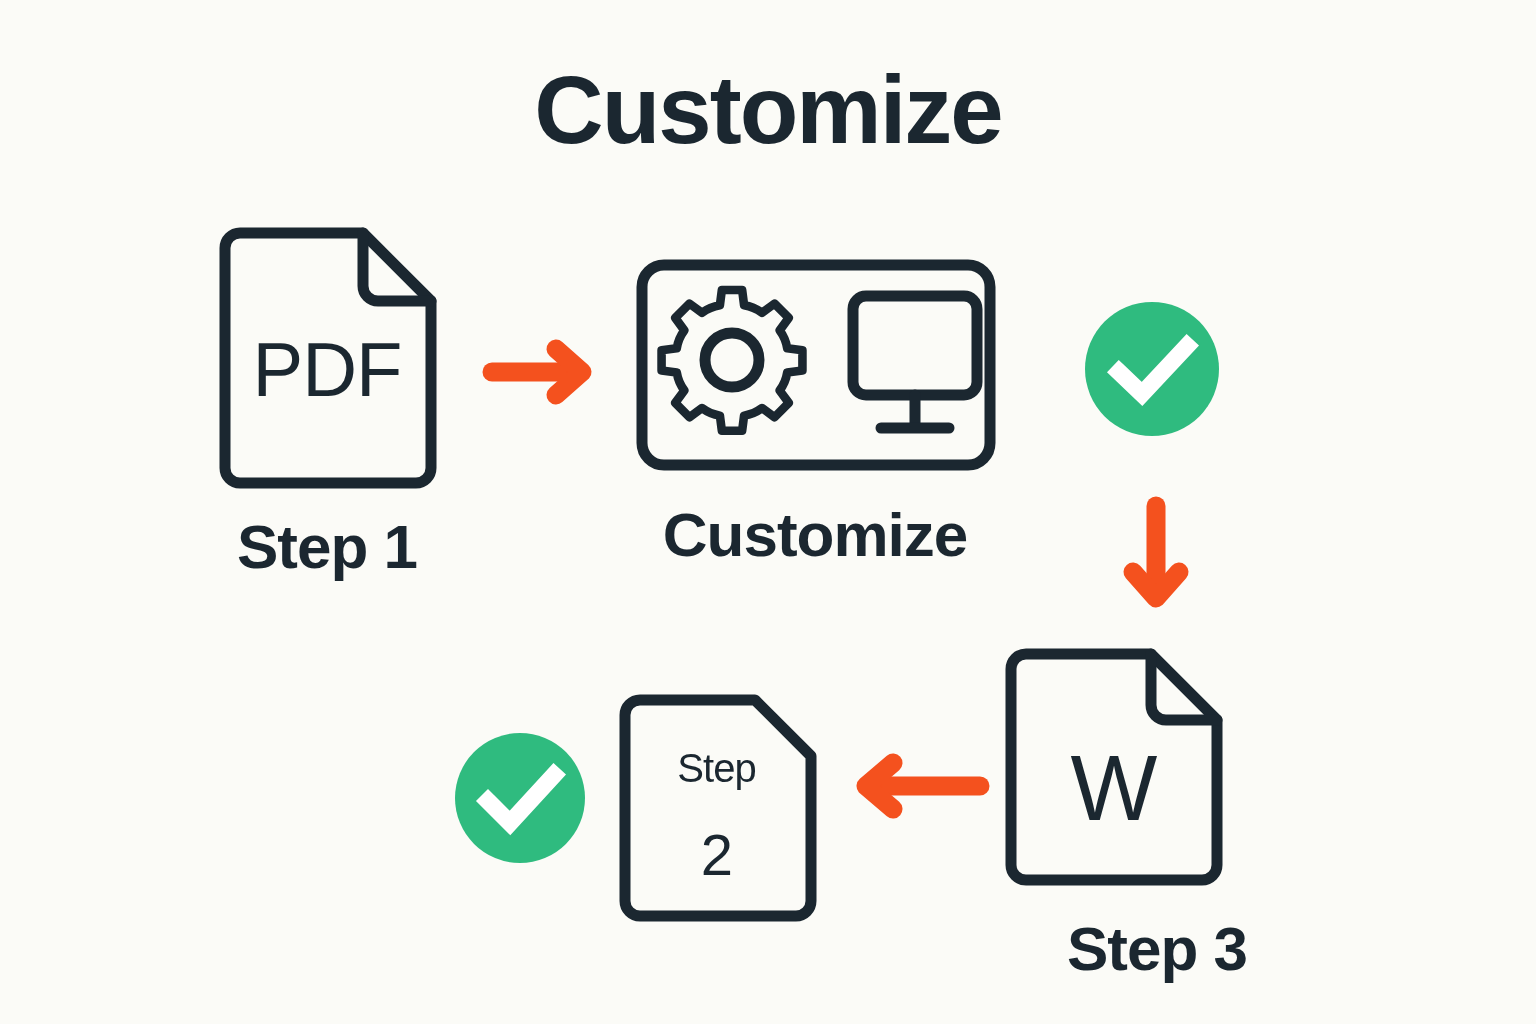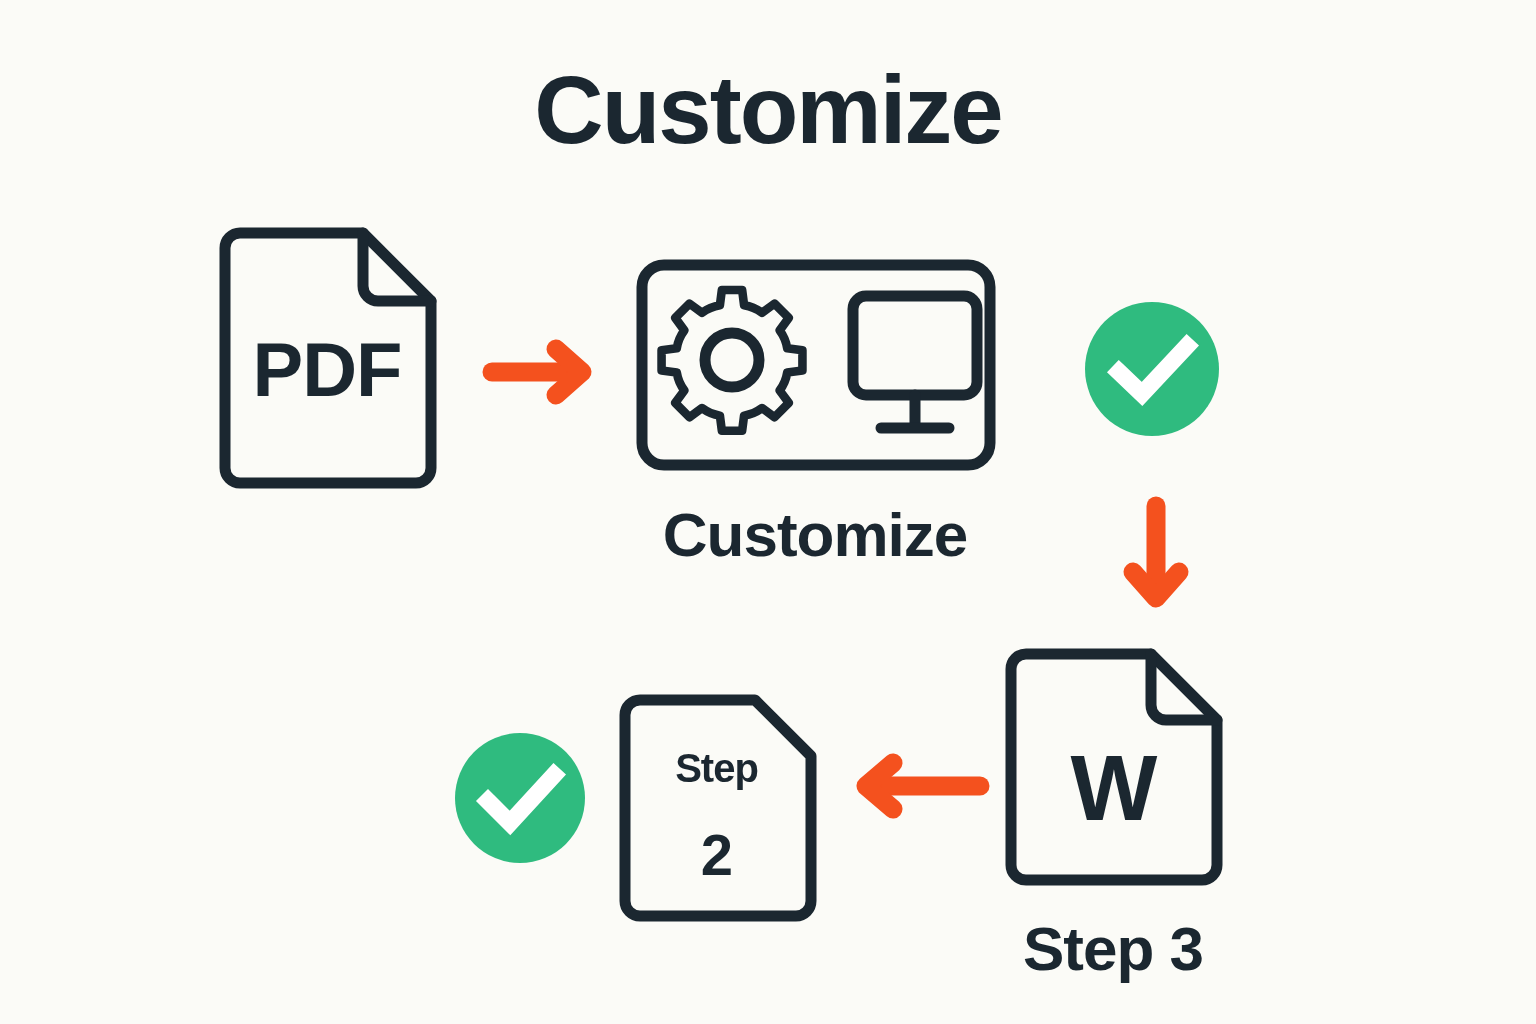--- a/index.html
+++ b/index.html
@@ -57,31 +57,31 @@
     letter-spacing: -1px;
   }
   #caption-customize {
     left: 635px;
     top: 504px;
     width: 360px;
     font-size: 62px;
     letter-spacing: -1px;
   }
   #caption-step3 {
-    left: 1000px;
+    left: 1044px;
     top: 918px;
     width: 226px;
     font-size: 62px;
     letter-spacing: -1px;
   }
 
   
   .shape-text {
     position: absolute;
-    font-weight: 700;
+    font-weight: 400;
     color: #1b2730;
     line-height: 1;
     white-space: nowrap;
     text-align: center;
   }
   #pdf-label {
     left: 214px;
     top: 332px;
     width: 226px;
     font-size: 76px;
@@ -116,20 +116,21 @@
 
   <div class="abs" id="page-title">Customize</div>
 
   <div class="node" id="pdf-file-node" style="left:214px; top:222px;">
     <svg width="228" height="272" viewBox="0 0 228 272">
       <path d="M11 26 A15 15 0 0 1 26 11 L149 11 L217 79 L217 246 A15 15 0 0 1 202 261 L26 261 A15 15 0 0 1 11 246 Z" fill="#fbfbf7" stroke="#1b2730" stroke-width="11" stroke-linejoin="round" stroke-linecap="round"></path>
       <path d="M149 11 L149 64 A15 15 0 0 0 164 79 L217 79" fill="none" stroke="#1b2730" stroke-width="11" stroke-linejoin="round" stroke-linecap="round"></path>
     </svg>
   </div>
   <div class="shape-text" id="pdf-label">PDF</div>
+  <div class="caption" id="caption-step1">Step 1</div>
 
   <div class="node" id="arrow-right-node" style="left:482px; top:340px;">
     <svg width="122" height="64" viewBox="0 0 122 64">
       <line x1="10" y1="32" x2="96" y2="32" stroke="#f4511e" stroke-width="19" stroke-linecap="round"></line>
       <polyline points="74,9 100,32 74,55" fill="none" stroke="#f4511e" stroke-width="19" stroke-linecap="round" stroke-linejoin="round"></polyline>
     </svg>
   </div>
 
   <div class="node" id="customize-card-node" style="left:635px; top:258px;">
     <svg width="362" height="214" viewBox="0 0 362 214">

